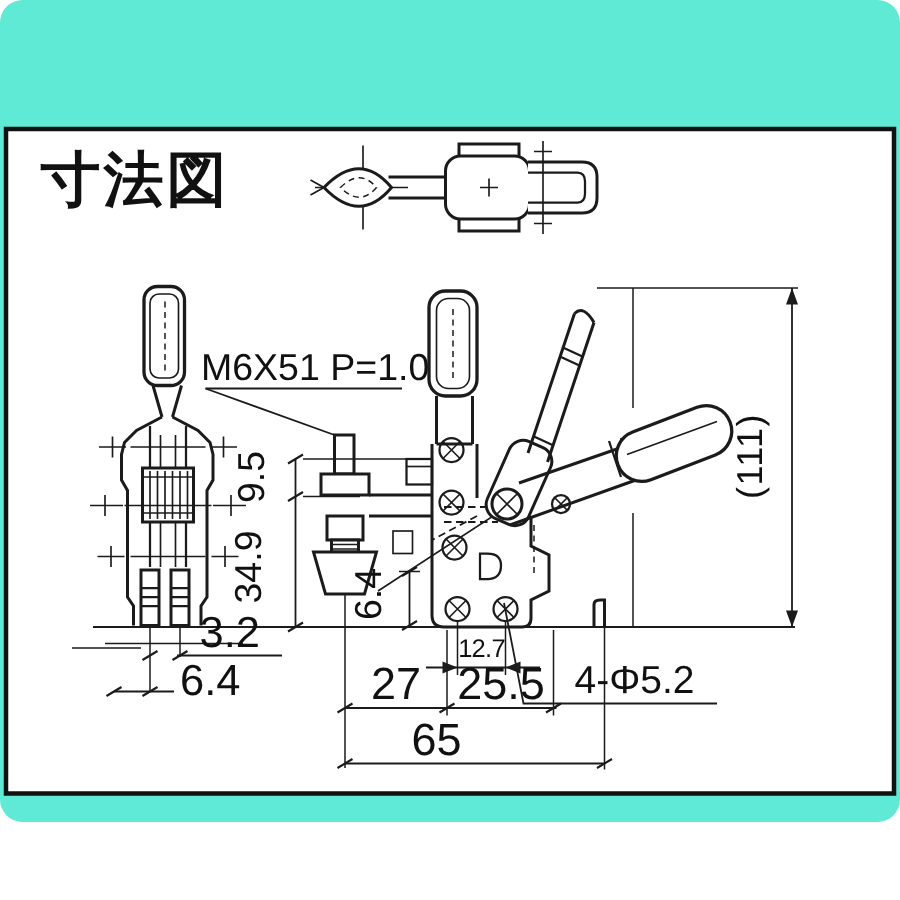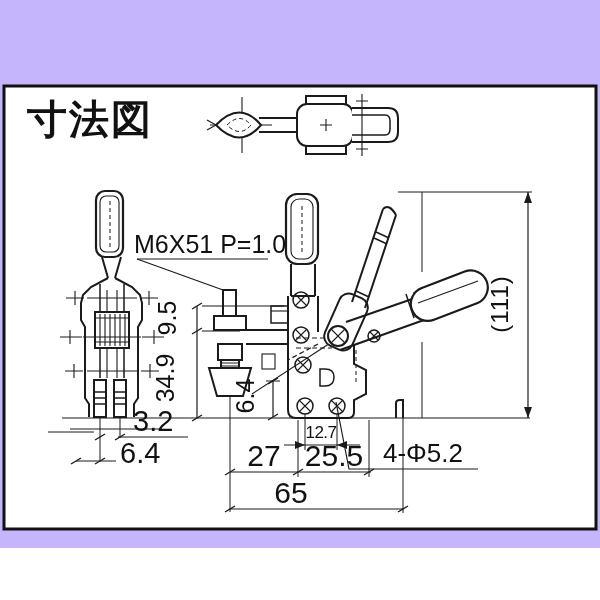--- a/index.html
+++ b/index.html
@@ -1,16 +1,16 @@
 <!DOCTYPE html>
 <html><head>
 <meta charset="utf-8">
 <style>
   html,body{margin:0;padding:0;background:#ffffff;}
-  .canvas{position:relative;width:600px;height:548px;background:#c4b5fd;font-family:"Liberation Sans","DejaVu Sans",sans-serif;}
+  .canvas{position:relative;width:600px;height:548px;background:#5eead4;font-family:"Liberation Sans","DejaVu Sans",sans-serif;border-radius:15px;}
   svg text{fill:#111;font-family:"Liberation Sans","DejaVu Sans",sans-serif;}
   .ln   {fill:none;stroke:#1b1b1b;stroke-width:2;}
   .lnw  {fill:#fff;stroke:#1b1b1b;stroke-width:2;}
   .lnw2 {fill:#fff;stroke:#1b1b1b;stroke-width:2.2;}
   .thin {fill:none;stroke:#1b1b1b;stroke-width:1.1;}
   .med  {fill:none;stroke:#1b1b1b;stroke-width:1.5;}
   .dim  {fill:none;stroke:#1b1b1b;stroke-width:1.2;}
   .ext  {fill:none;stroke:#1b1b1b;stroke-width:1;}
   .dash {fill:none;stroke:#1b1b1b;stroke-width:1.2;stroke-dasharray:5 3;}
   .dashf{fill:none;stroke:#1b1b1b;stroke-width:1;stroke-dasharray:4 3;}

